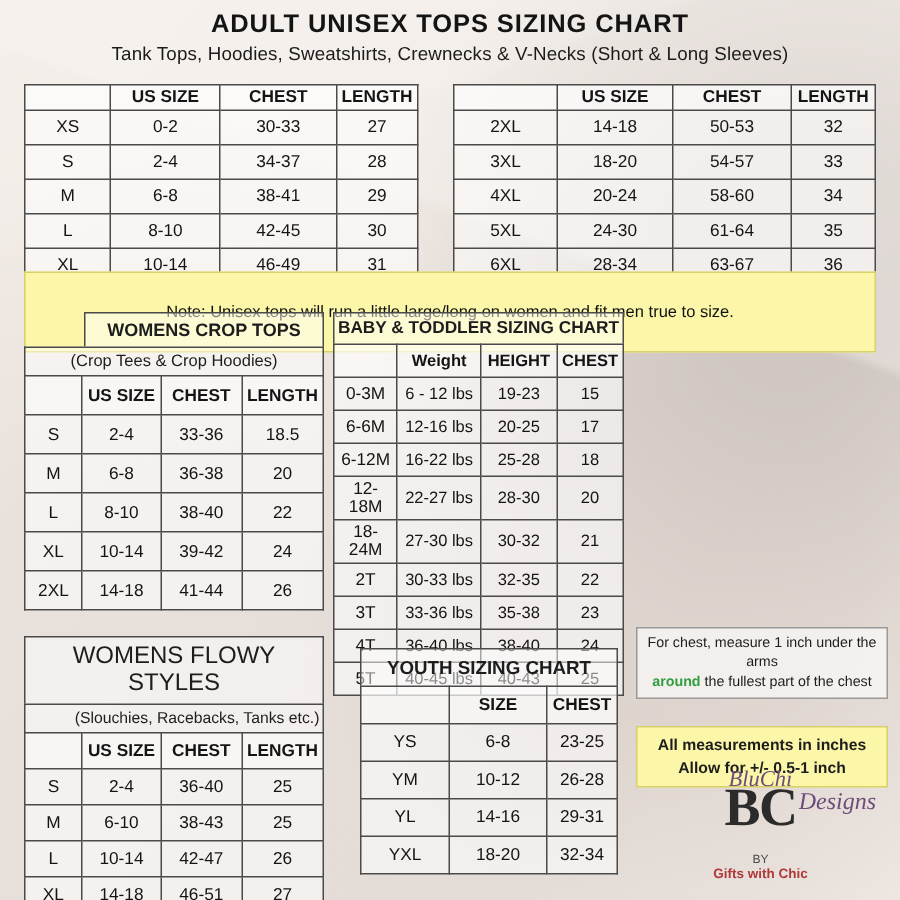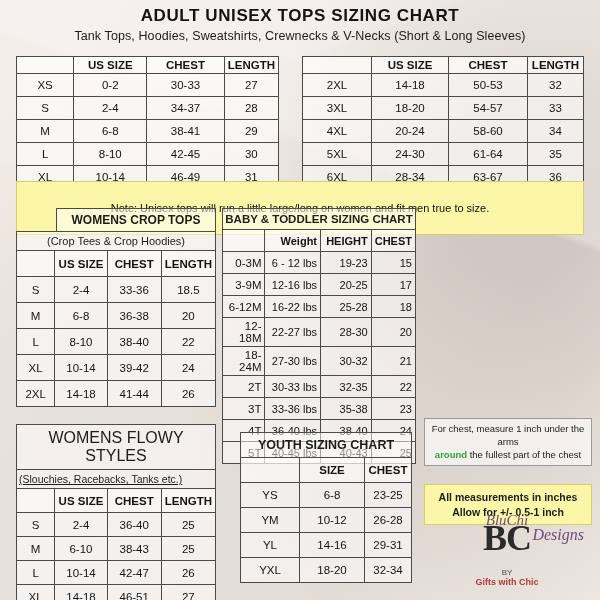--- a/index.html
+++ b/index.html
@@ -90,34 +90,34 @@
   #crop td,#crop th{height:21px;}
 
   
   #baby{position:absolute;left:222px;top:208px;width:194px;}
   #baby .cap1{
     border:1px solid #4a4a4a;border-bottom:none;
     background:rgba(255,255,255,.5);
     text-align:center;font-weight:bold;font-size:11.5px;padding:4px 2px;
   }
   #baby table{width:100%;}
-  #baby td,#baby th{height:17px;font-size:11px;text-align:right;}
+  #baby td,#baby th{height:17px;font-size:11px;}
   #baby .sz{font-size:11.5px;}
 
   
   #flowy{position:absolute;left:16px;top:424px;width:200px;}
   #flowy .cap1{
     border:1px solid #4a4a4a;border-bottom:none;
     background:rgba(255,255,255,.5);
     text-align:center;font-weight:normal;font-size:16px;padding:4px 2px;
   }
   #flowy .cap2{
     border:1px solid #4a4a4a;border-bottom:none;
     background:rgba(255,255,255,.5);
-    text-align:left;font-size:10.5px;padding:3px 2px;text-decoration:underline;
+    text-align:right;font-size:10.5px;padding:3px 2px;
   }
   #flowy table{width:100%;}
   #flowy td,#flowy th{height:19px;}
 
   
   #youth{position:absolute;left:240px;top:432px;width:172px;}
   #youth .cap1{
     border:1px solid #4a4a4a;border-bottom:none;
     background:rgba(255,255,255,.5);
     text-align:center;font-weight:bold;font-size:12.5px;padding:5px 2px;
@@ -322,21 +322,21 @@
         <th style="width:46px">HEIGHT</th>
         <th>CHEST</th>
       </tr>
       <tr>
         <td class="sz">0-3M</td>
         <td>6 - 12 lbs</td>
         <td>19-23</td>
         <td>15</td>
       </tr>
       <tr>
-        <td class="sz">3-9M</td>
+        <td class="sz">6-6M</td>
         <td>12-16 lbs</td>
         <td>20-25</td>
         <td>17</td>
       </tr>
       <tr>
         <td class="sz">6-12M</td>
         <td>16-22 lbs</td>
         <td>25-28</td>
         <td>18</td>
       </tr>

